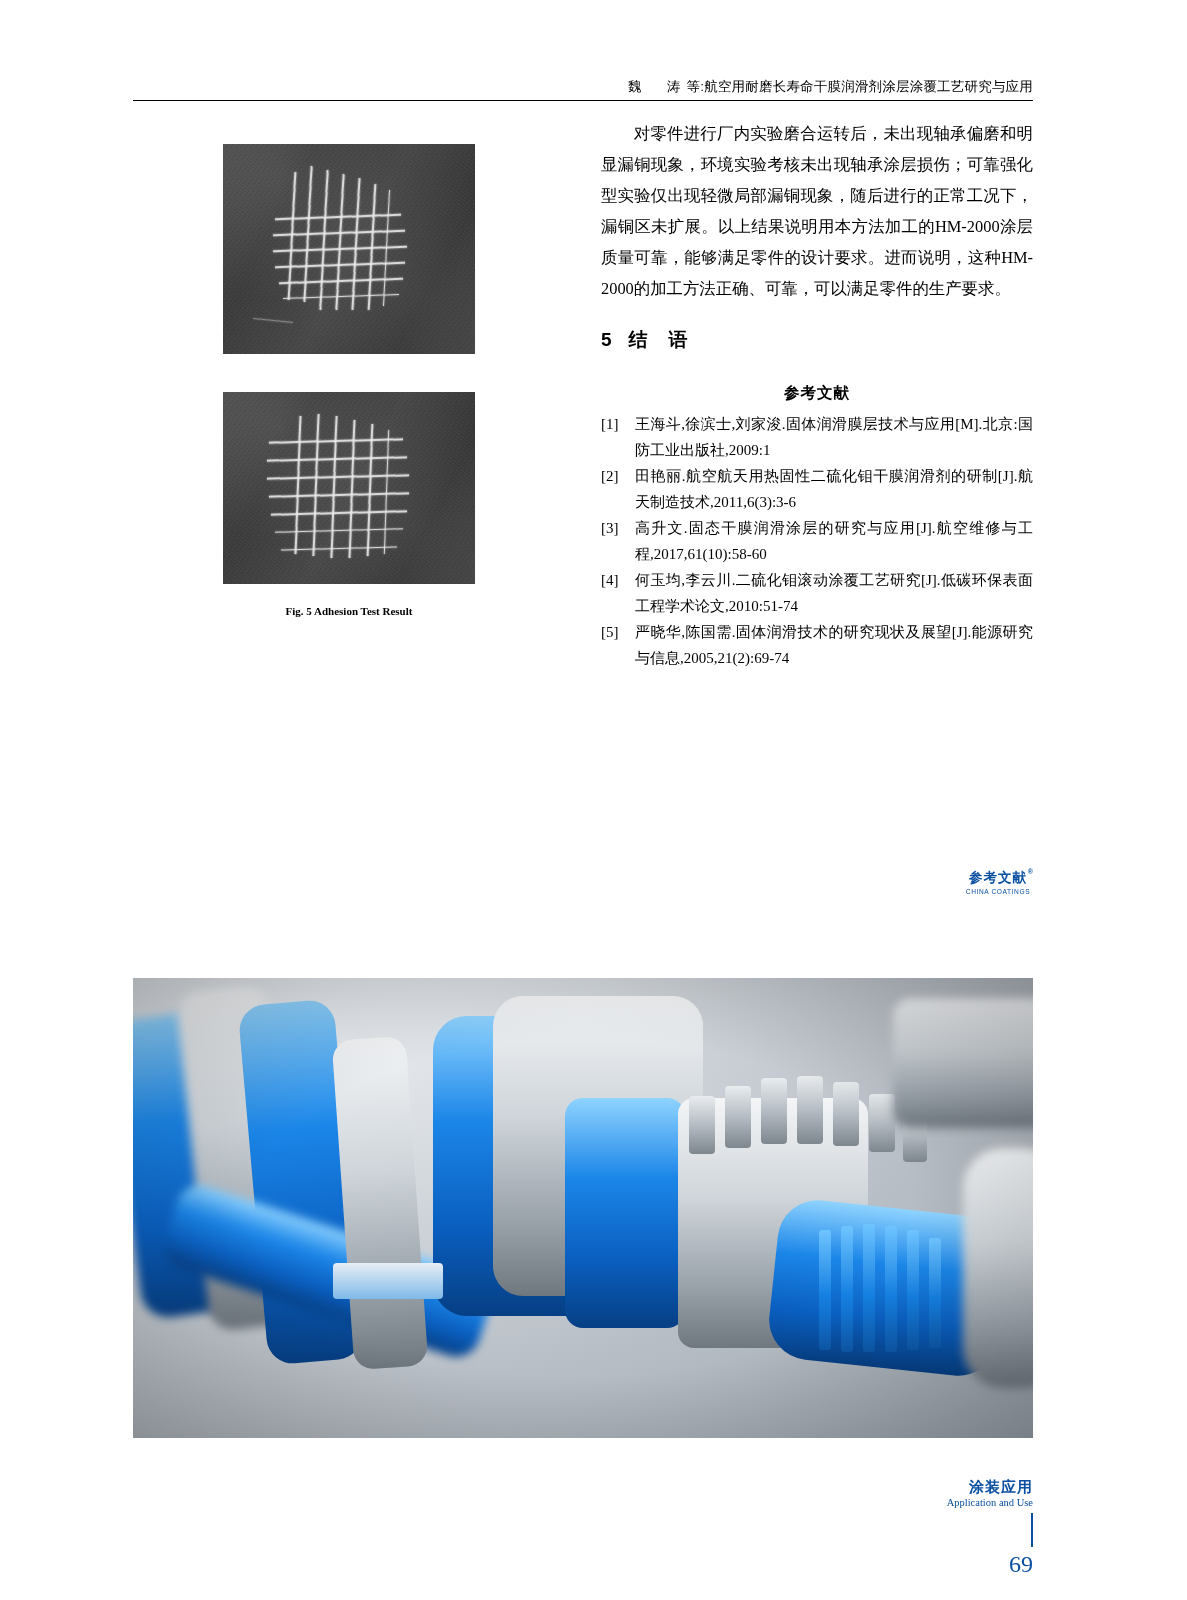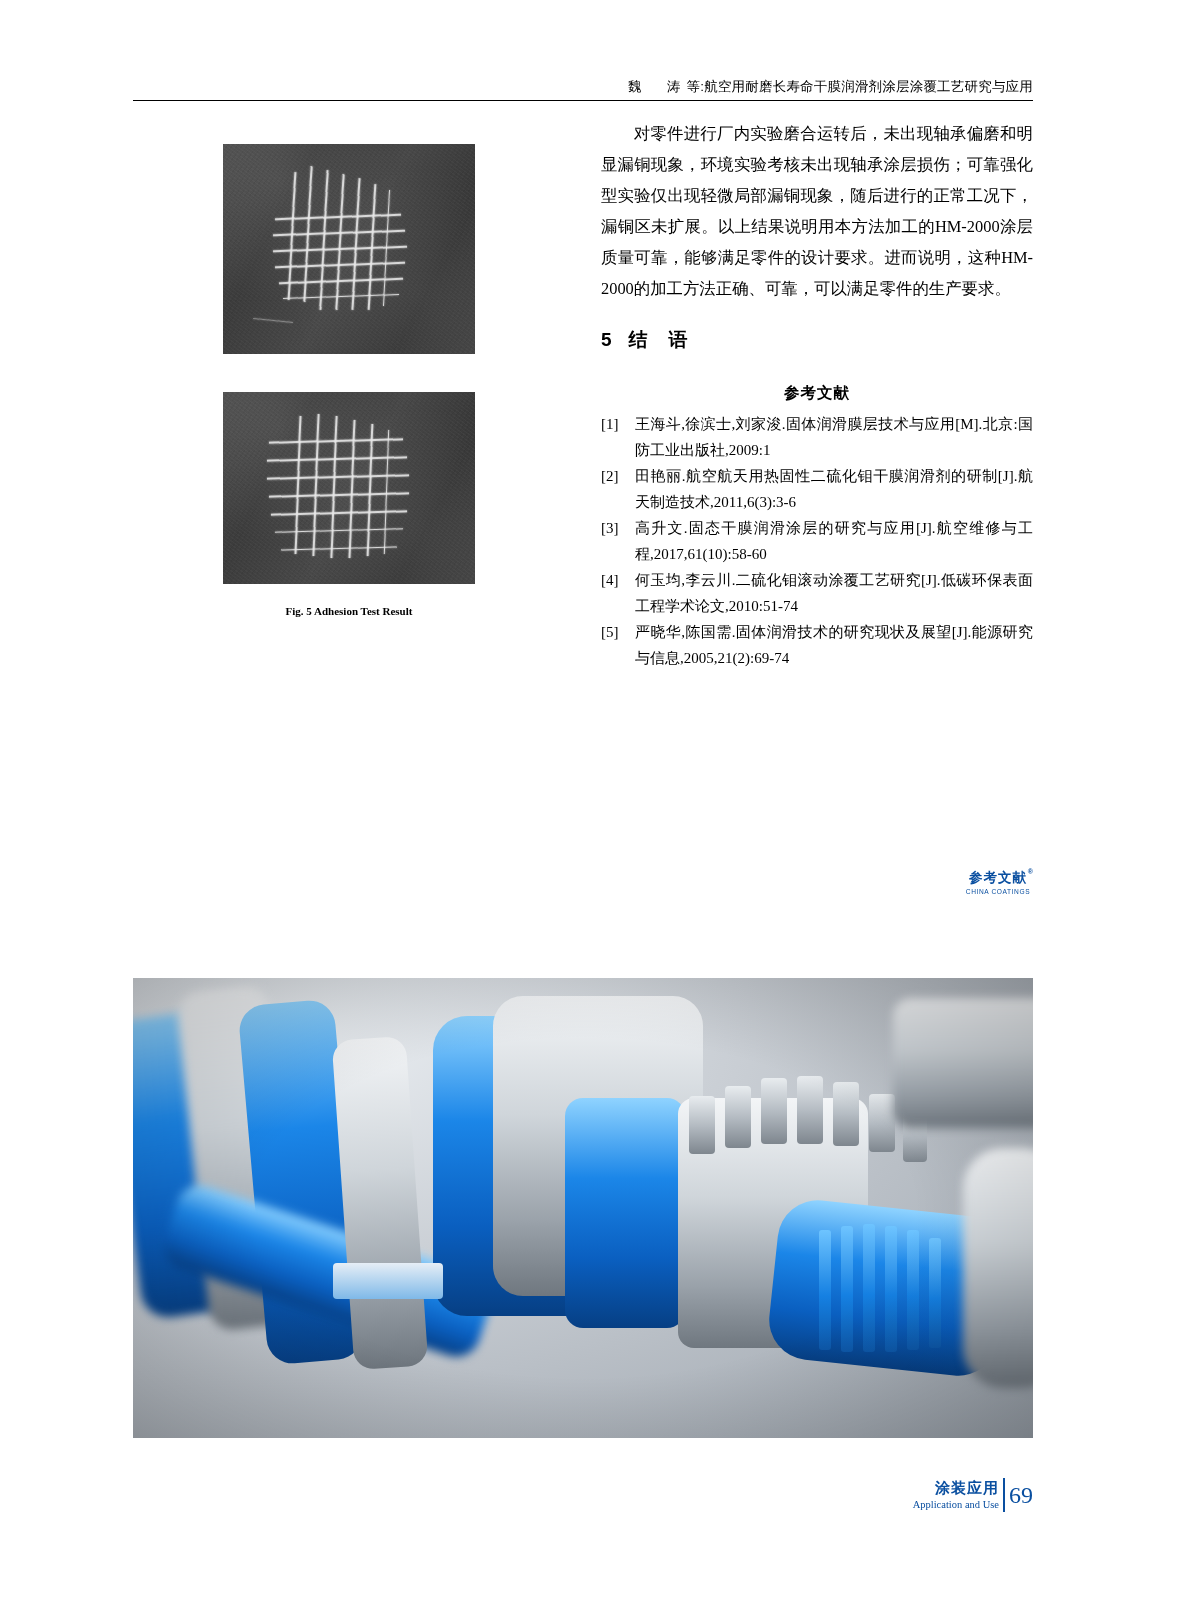--- a/index.html
+++ b/index.html
@@ -229,22 +229,23 @@
     left: 133px;
     top: 1478px;
     width: 900px;
     height: 44px;
   }
   .footer-inner {
     position: absolute;
     right: 0;
     top: 0;
     display: flex;
-    align-items: center;
+    align-items: flex-end;
     gap: 4px;
+    flex-direction: column;
   }
   .footer-txt {
     text-align: right;
     font-family: "Liberation Sans", sans-serif;
     line-height: 1.15;
   }
   .footer-txt .cn {
     font-size: 15px;
     font-weight: bold;
     color: #0a4fa0;

